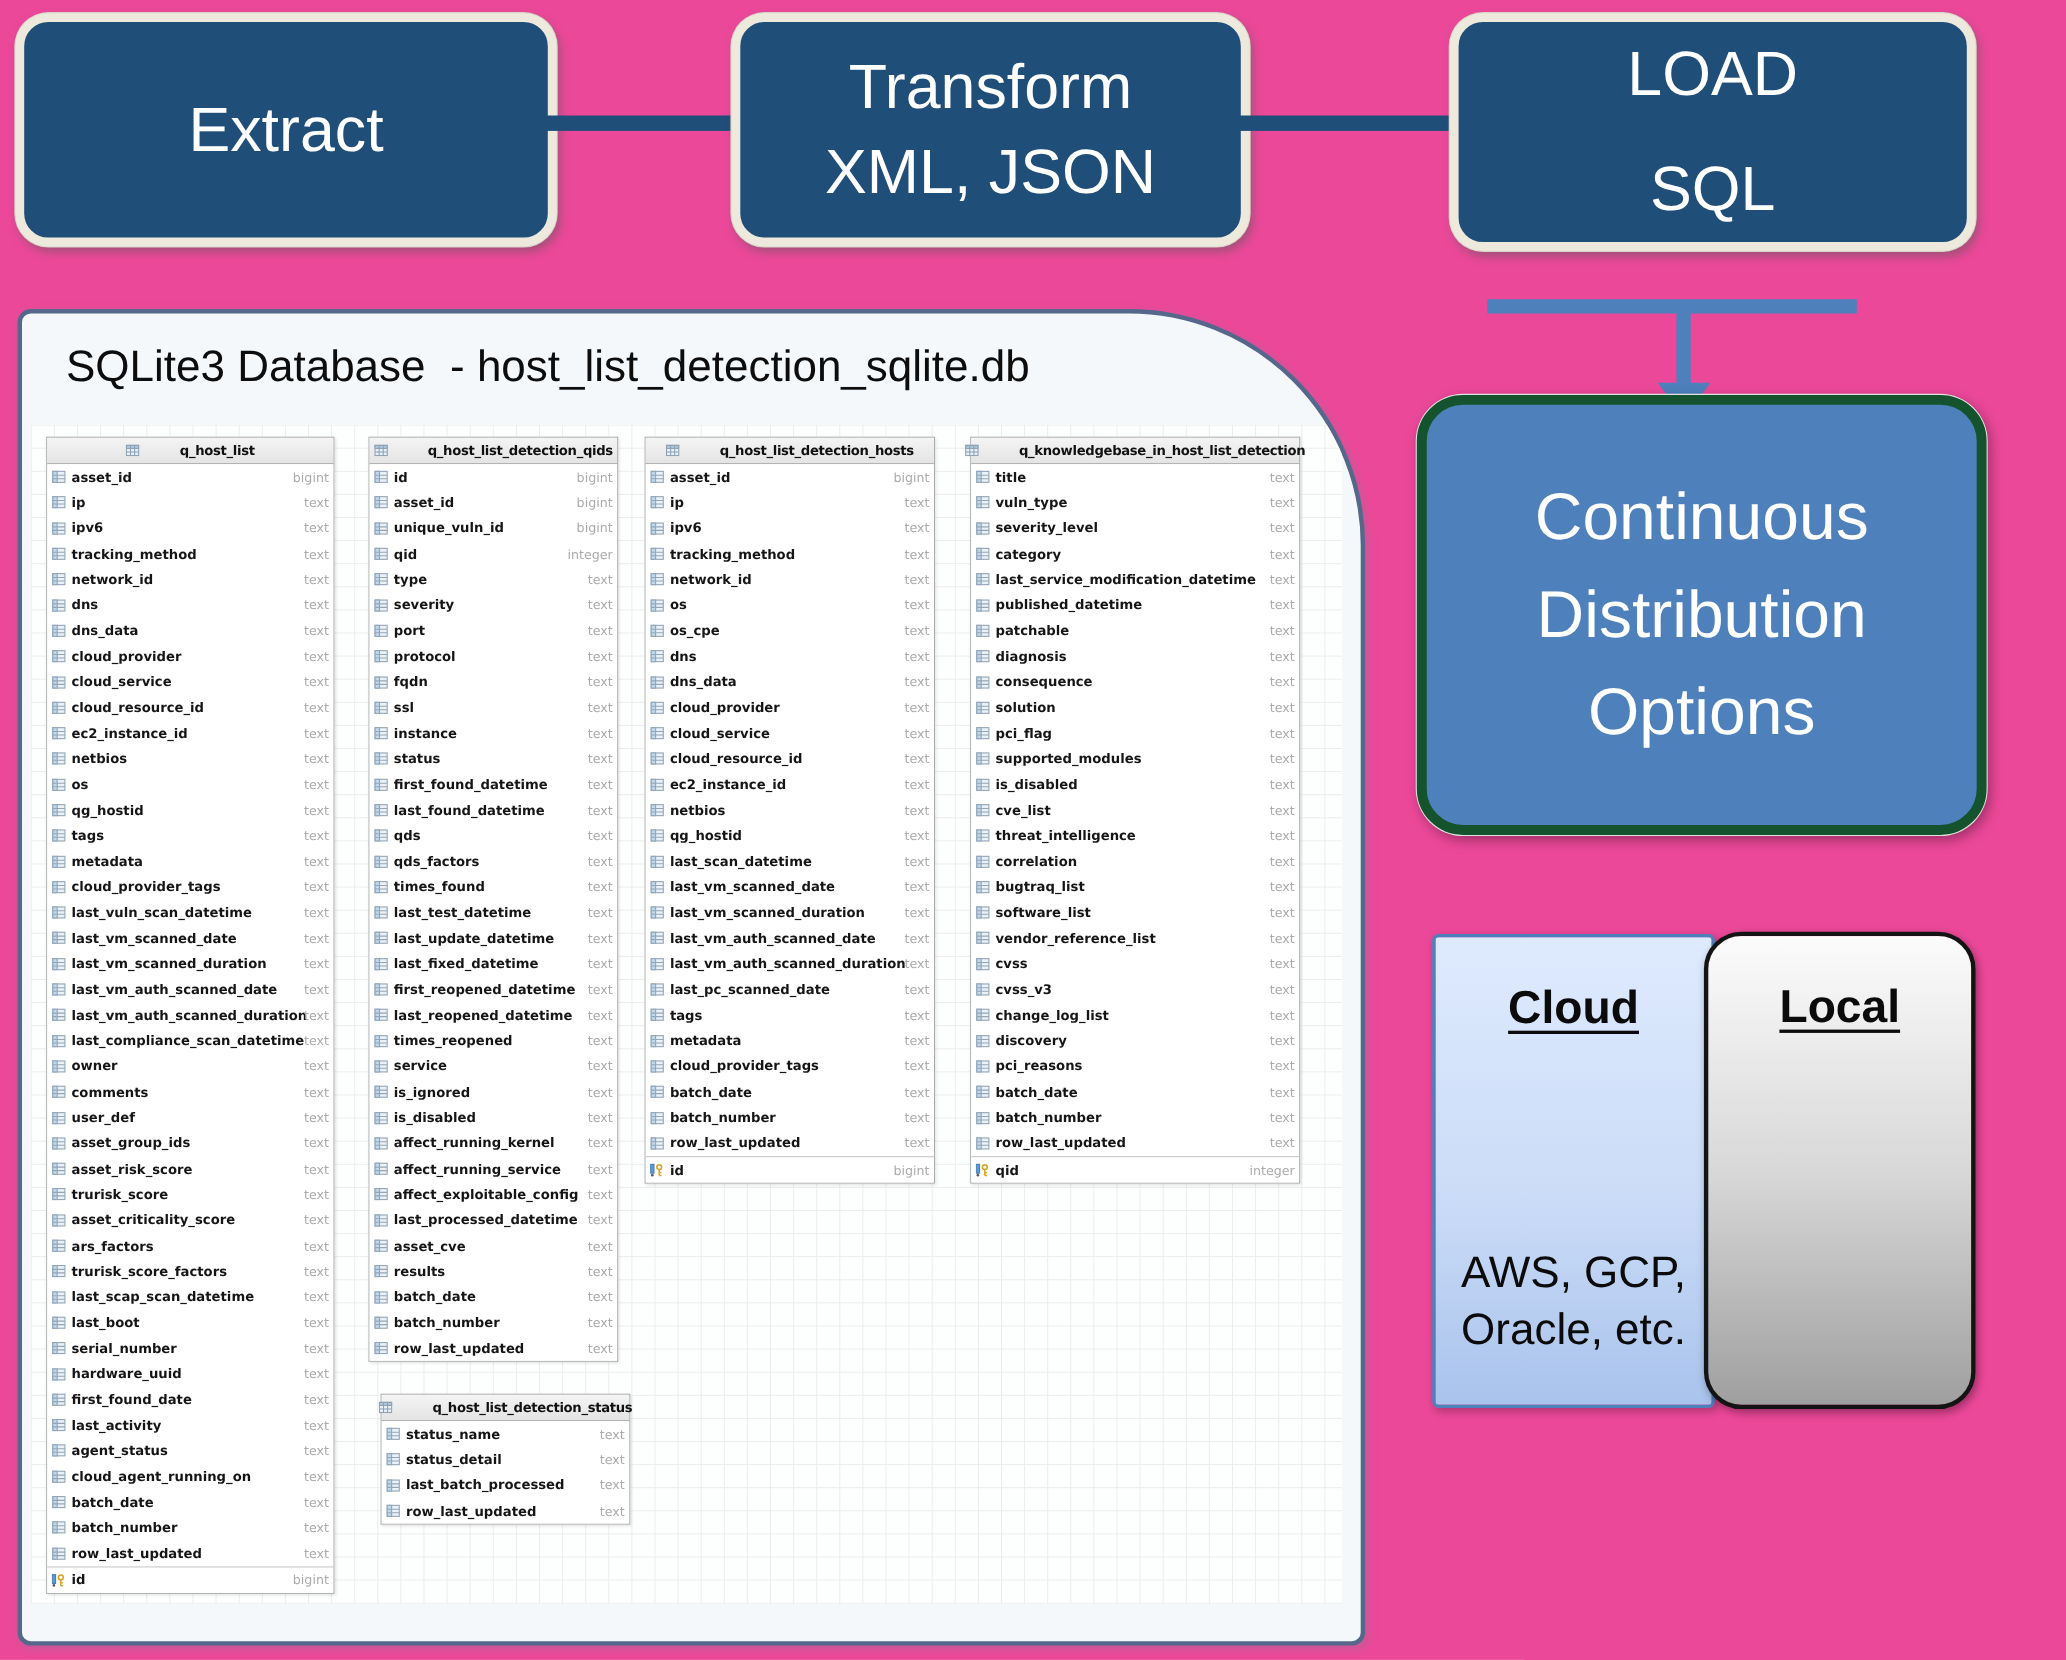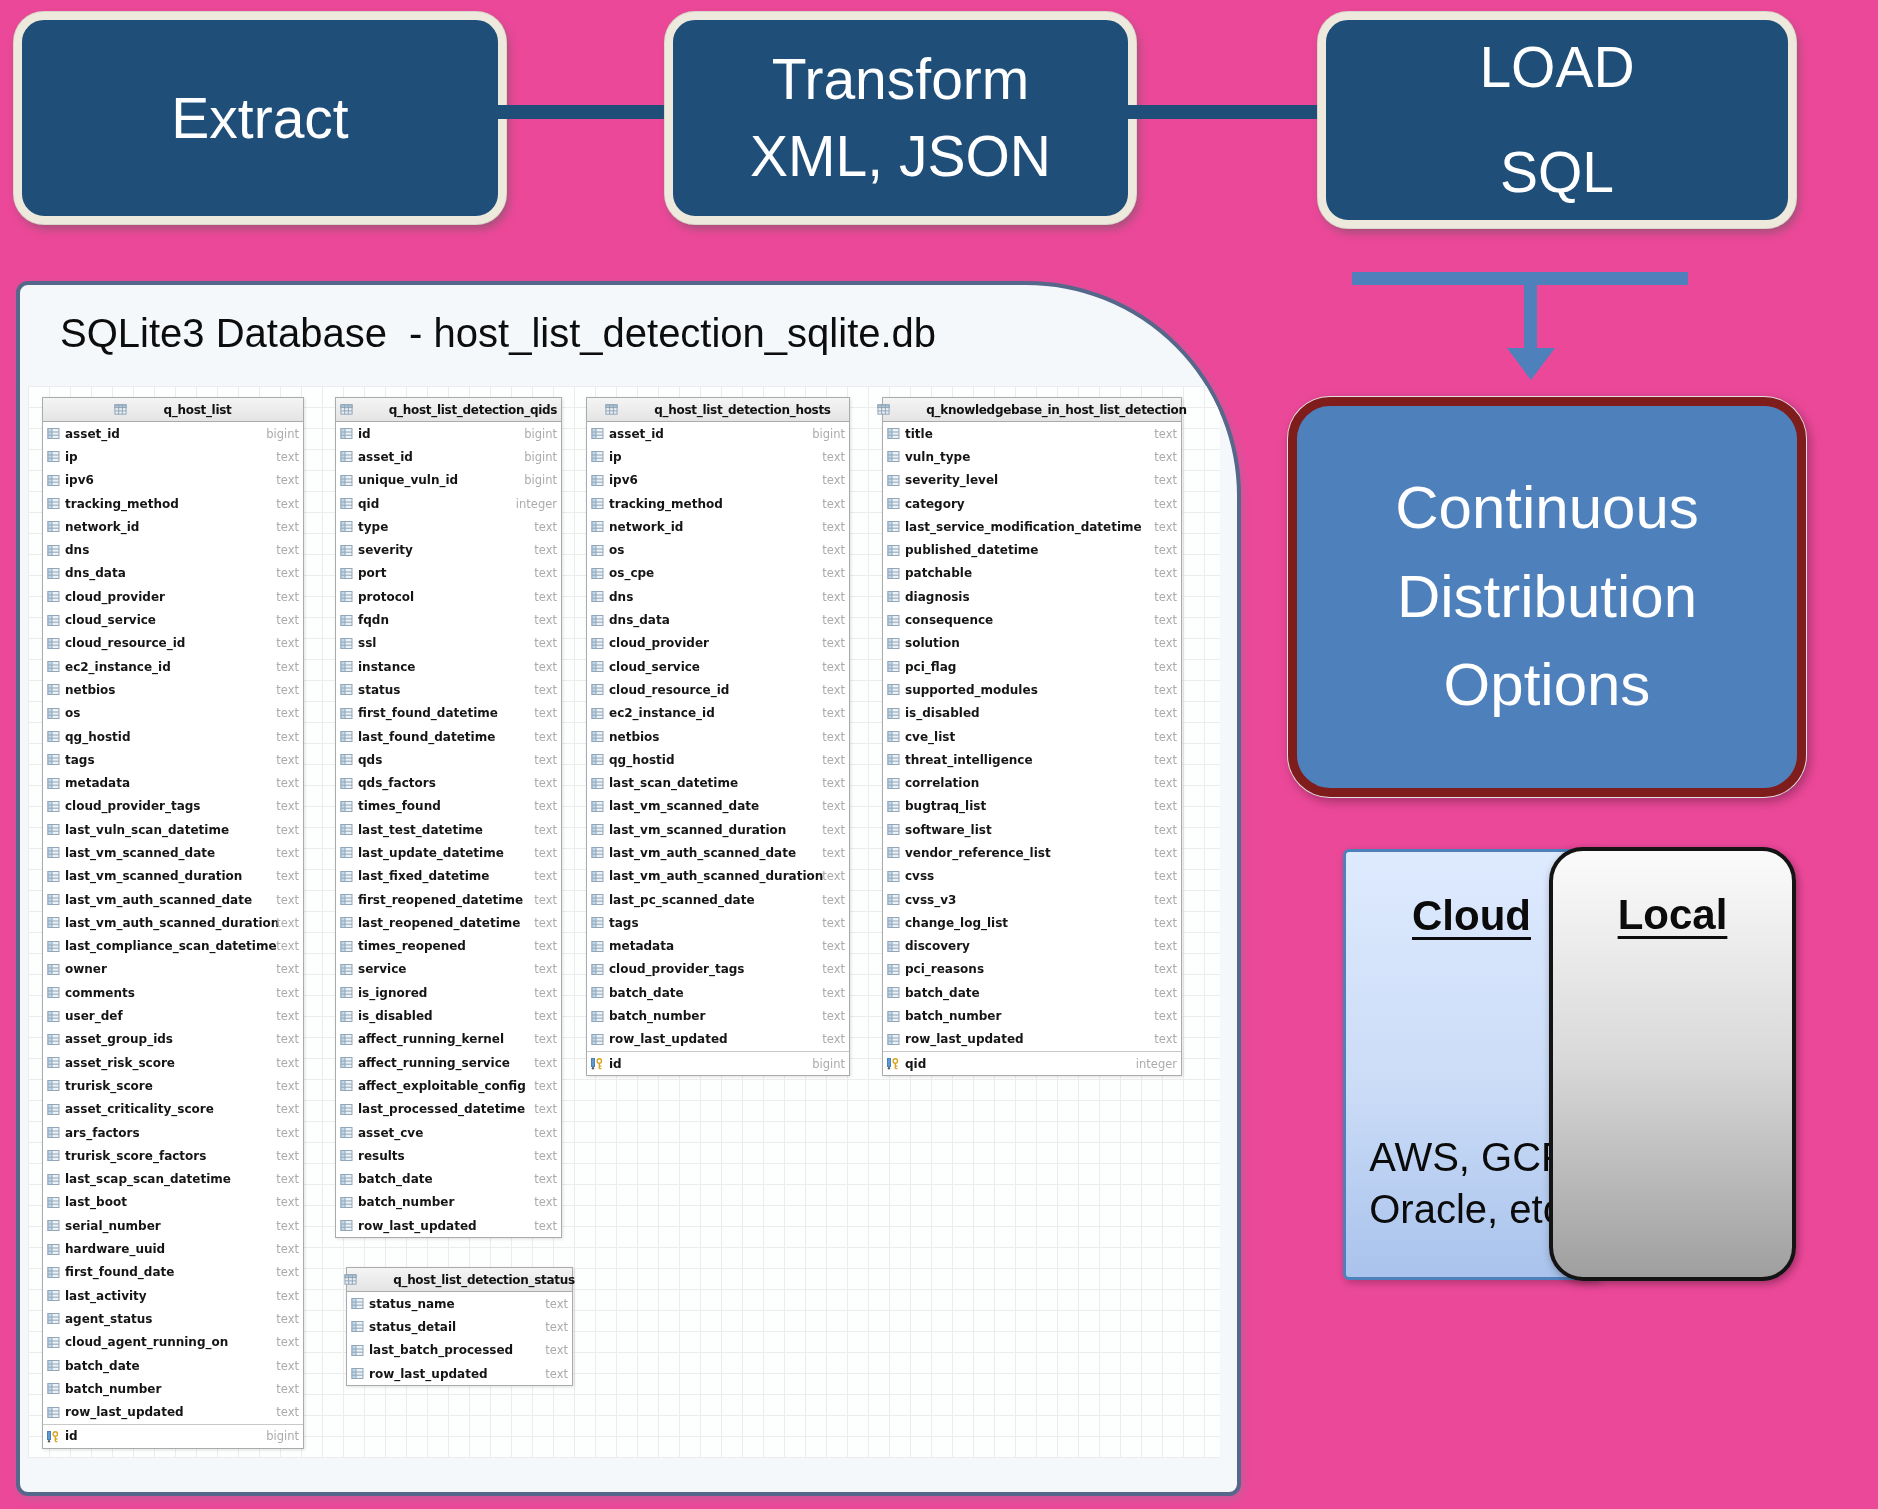--- a/index.html
+++ b/index.html
@@ -37,29 +37,29 @@
             background:linear-gradient(#F4F4F4,#E4E4E4);border-bottom:1px solid #ABABAB;}
   .tbl-name{font-size:12px;font-weight:bold;color:#111;letter-spacing:-0.3px;white-space:nowrap;margin-left:31px;}
   .col-row{position:relative;height:23.3px;display:flex;align-items:center;
             padding-left:4px;overflow:hidden;background:#fff;}
   .col-row.pk{border-top:1px solid #C9C9C9;}
   .row-icon{display:inline-flex;width:13px;height:13px;flex:0 0 13px;}
   .col-name{margin-left:5px;font-size:12px;font-weight:bold;color:#151515;white-space:nowrap;}
   .col-type{position:absolute;right:4px;font-size:11.5px;color:#ABABAB;white-space:nowrap;}
 
   
-  .dist-box{position:absolute;left:1288px;top:397px;width:500px;height:382px;background:#4E80BC;
-            border:9px solid #7f1d1d;border-radius:42px;
+  .dist-box{position:absolute;left:1288px;top:359px;width:500px;height:382px;background:#4E80BC;
+            border:9px solid #14532d;border-radius:42px;
             box-shadow:0 0 0 1px #e2e2e2,3px 4px 12px rgba(0,0,0,.35);
             display:flex;align-items:center;justify-content:center;color:#fff;
             font-size:60px;line-height:1.48;text-align:center;white-space:pre-line;}
 
   .opt-box{position:absolute;display:flex;flex-direction:column;align-items:center;
            text-align:center;color:#0b0b0b;}
-  .cloud-box{left:1343px;top:849px;width:251px;height:425px;border:3px solid #4E80BC;border-radius:6px;
+  .cloud-box{left:1302px;top:849px;width:251px;height:425px;border:3px solid #4E80BC;border-radius:6px;
            background:linear-gradient(180deg,#DEEAFE 0%,#CBDCF7 55%,#A9C3EC 100%);
            box-shadow:2px 3px 8px rgba(0,0,0,.25);}
   .local-box{left:1549px;top:847px;width:239px;height:426px;border:4px solid #141414;border-radius:34px;
            background:linear-gradient(180deg,#FBFBFB 0%,#D8D8D8 50%,#9F9F9F 100%);
            box-shadow:2px 3px 8px rgba(0,0,0,.35);}
   .opt-title{margin-top:40px;font-size:42px;font-weight:bold;text-decoration:underline;
            text-underline-offset:7px;text-decoration-thickness:3px;}
   .opt-body{font-size:40px;line-height:1.3;white-space:pre-line;}
   .cloud-box .opt-body{margin-top:auto;margin-bottom:42px;}
   .local-box .opt-body{margin-top:26px;line-height:1.5;}

